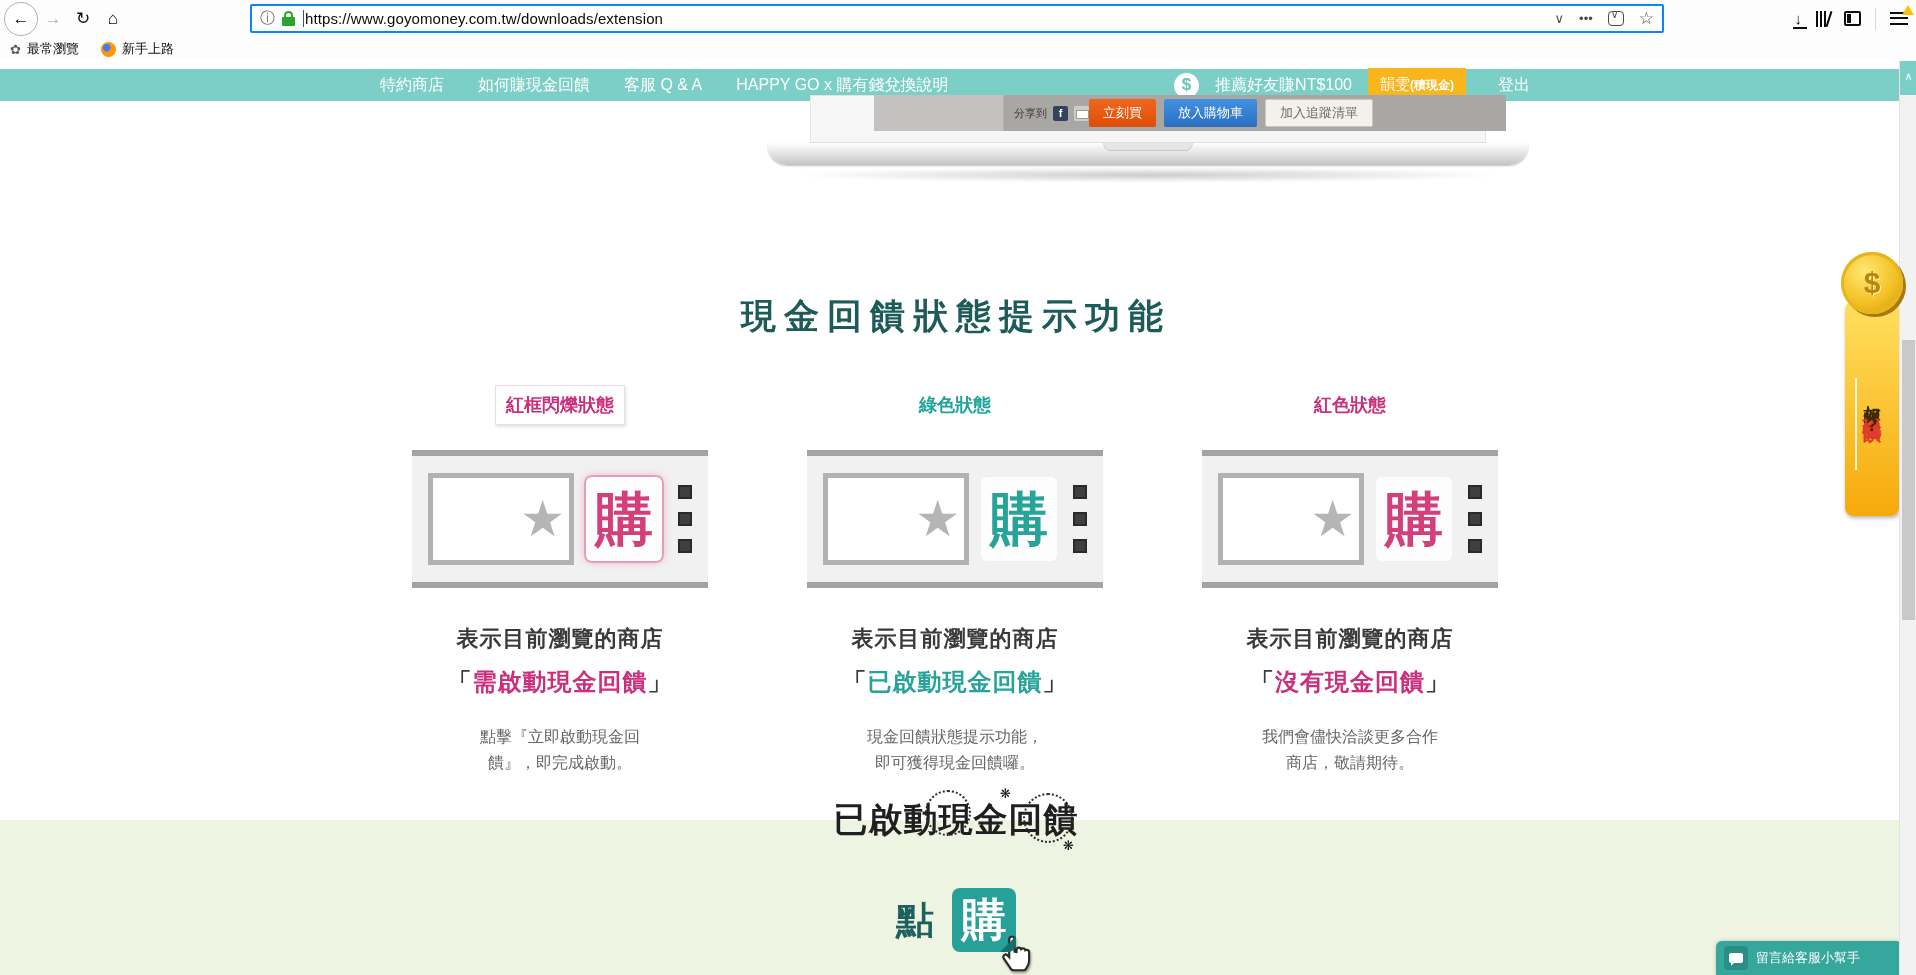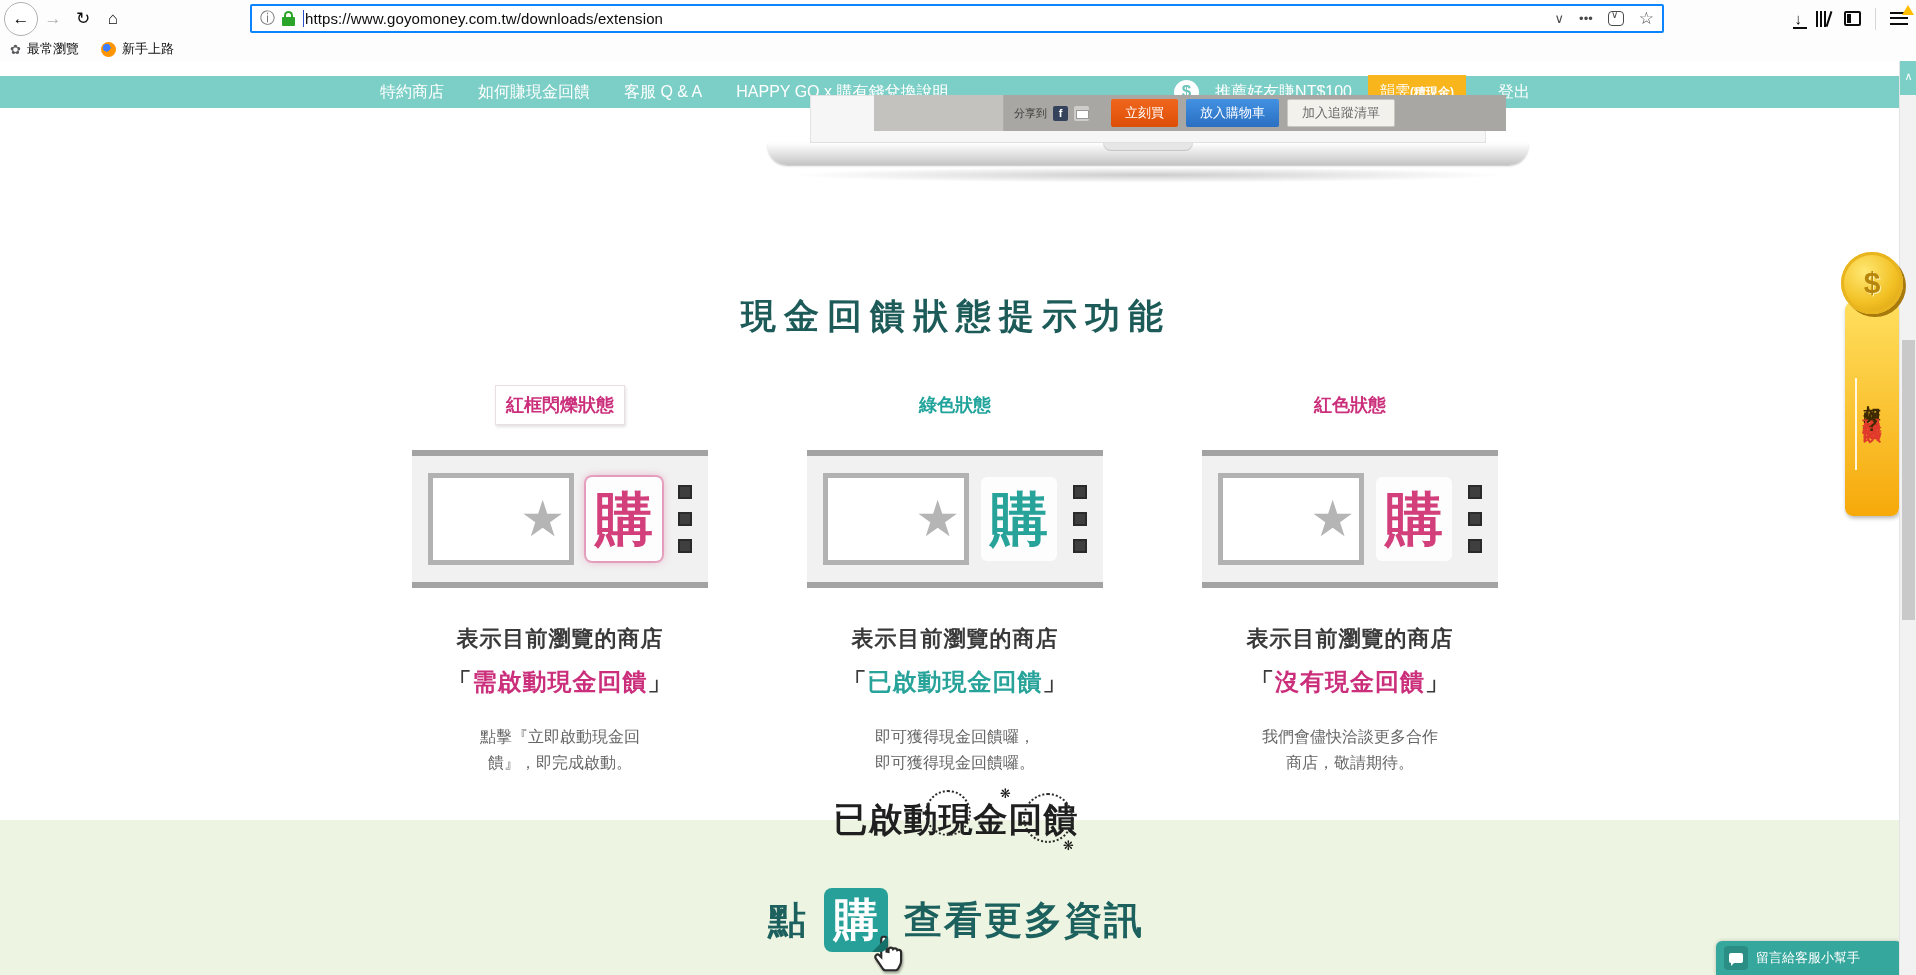--- a/index.html
+++ b/index.html
@@ -36,21 +36,21 @@
   .burger { position:relative; width:18px; height:14px; cursor:pointer; }
   .burger i { position:absolute; left:0; width:18px; height:2.4px; background:#0c0c0d; }
   .burger i:nth-child(1){top:0} .burger i:nth-child(2){top:5.5px} .burger i:nth-child(3){top:11px}
   .warn { position:absolute; right:-6px; top:-7px; width:0; height:0; border-left:6px solid transparent; border-right:6px solid transparent; border-bottom:10px solid #ffbf00; }
   .bookmarks { position:absolute; top:37px; left:0; width:1916px; height:24px; background:#fdfdfd; display:flex; align-items:center; padding-left:10px; gap:22px; }
   .bm { display:flex; align-items:center; gap:6px; font-size:13px; color:#0c0c0d; cursor:pointer; }
   .bm .flower { color:#5a5a5e; font-size:13px; }
   .ffball { width:15px; height:15px; border-radius:50%; background:radial-gradient(circle at 38% 38%, #3d7fff 0 29%, #ff9500 30% 70%, #e55b0a 100%); }
 
   
-  .sitenav { position:absolute; top:76px; left:0; width:1916px; height:32px; background:#7ccfc6; }
+  .sitenav { position:absolute; top:69px; left:0; width:1916px; height:32px; background:#7ccfc6; }
   .sitenav-inner { position:absolute; left:380px; width:1150px; height:32px; display:flex; align-items:center; justify-content:space-between; }
   .menu { display:flex; gap:34px; }
   .menu span { color:#fff; font-size:16px; cursor:pointer; white-space:nowrap; }
   .nav-right { display:flex; align-items:center; gap:16px; }
   .coin-s { width:25px; height:25px; border-radius:50%; background:#fff; color:#6cc5bb; font-weight:bold; font-size:17px; display:flex; align-items:center; justify-content:center; }
   .referral { color:#fff; font-size:16px; cursor:pointer; white-space:nowrap; }
   .userbtn { background:#f8b51c; color:#fff; font-size:15px; padding:7px 12px 9px; cursor:pointer; white-space:nowrap; }
   .userbtn small { font-size:12px;font-weight:bold; }
   .logout { color:#fff; font-size:16px; cursor:pointer; margin-left:16px; }
 
@@ -58,21 +58,21 @@
   .laptop { position:absolute; top:95px; left:768px; width:760px; height:90px; }
   .bezel { position:absolute; left:42px; top:0; width:676px; height:48px; background:#f6f6f6; box-shadow:inset 0 0 0 1px #e3e3e3; }
   .screen { position:absolute; left:64px; top:0; width:632px; height:36px; background:#a9a7a4; display:flex; align-items:center; }
   .screen .lpad { width:130px; height:100%; background:#c4c2bf; border-right:1px solid #b0aeab; }
   .share-row { display:flex; align-items:center; gap:6px; margin-left:10px; }
   .share-lbl { font-size:11px; color:#3c3c3c; }
   .mini-ic { width:15px; height:15px; border-radius:2px; }
   .fb { background:#35425c; color:#fff; font-size:11px; font-weight:bold; text-align:center; line-height:15px; }
   .mail { background:#cfcdc9; position:relative; }
   .mail::after { content:""; position:absolute; left:2px; top:4px; width:11px; height:7px; background:#fff; border:1px solid #999; }
-  .shop-btns { display:flex; gap:8px; margin-left:22px; }
+  .shop-btns { display:flex; gap:8px; margin-left:0; }
   .sbtn { height:28px; padding:0 14px; display:flex; align-items:center; gap:5px; font-size:13px; color:#fff; border-radius:2px; }
   .sbtn.buy { background:linear-gradient(#f0661c,#dd4e07); }
   .sbtn.cart { background:linear-gradient(#4291e2,#2a6fc2); }
   .sbtn.track { background:#f3f1ec; color:#6b6b6b; border:1px solid #c9c7c2; }
   .base { position:absolute; left:0; top:48px; width:760px; height:22px; background:linear-gradient(#ffffff,#d7d7d7 70%,#c4c4c4); border-radius:4px 4px 26px 26px; box-shadow:0 1px 2px rgba(0,0,0,.25); }
   .notch { position:absolute; left:335px; top:0; width:90px; height:8px; background:#e6e6e6; border-radius:0 0 8px 8px; box-shadow:inset 0 -1px 1px rgba(0,0,0,.15); }
   .lap-shadow { position:absolute; left:10px; top:72px; width:740px; height:16px; background:radial-gradient(ellipse at center, rgba(0,0,0,.20) 0%, rgba(0,0,0,0) 68%); }
 
   
   .sec-title { position:absolute; top:293px; left:0; width:1912px; text-align:center; font-size:35px; font-weight:bold; letter-spacing:8px; color:#1d5b59; }
@@ -256,21 +256,21 @@
         <span class="gou teal">購</span>
         <span class="dots3">
             <i></i>
             <i></i>
             <i></i>
           </span>
       </div>
       <div class="c-line1">表示目前瀏覽的商店</div>
       <div class="c-line2"><span>「</span><span class="hl teal">已啟動現金回饋</span><span>」</span></div>
       <div class="c-desc">
-        <div>即可獲得現金回饋囉，</div>
+        <div>現金回饋狀態提示功能，</div>
         <div>即可獲得現金回饋囉。</div>
       </div>
     </div>
 
     <div class="col">
       <span class="lbl pink">紅色狀態</span>
       <div class="ext-box">
         <span class="url-rect">
             <span class="star">★</span>
           </span>
@@ -298,21 +298,20 @@
   <div class="deco-bfly" style="left:1063px; top:838px;">❋</div>
 
   <div class="cta">
     <span class="word">點</span>
     <span class="cta-tile">
       <span>購</span>
       <svg class="hand" width="40" height="44" viewBox="0 0 24 26">
         <path d="M9.5 2.5c.9 0 1.6.7 1.6 1.6v7.5l1.2.15v-1.1c0-.8.65-1.45 1.45-1.45.6 0 1.1.35 1.3.9.25-.3.65-.5 1.1-.5.7 0 1.3.5 1.45 1.15.2-.15.5-.25.8-.25.8 0 1.45.65 1.45 1.45v5.1c0 .9-.2 1.7-.6 2.5l-1.1 2.2c-.3.6-.9 1-1.6 1h-6.1c-.6 0-1.2-.3-1.5-.8l-4.3-6.3c-.4-.6-.3-1.4.2-1.9.5-.5 1.4-.5 1.9 0l1.2 1.2V4.1c0-.9.7-1.6 1.6-1.6z" fill="#ffffff" stroke="#2b2b2b" stroke-width="1.3"></path>
       </svg>
     </span>
-    <span class="word">查看更多資訊</span>
   </div>
 
   <div class="fab">
     <div class="coin">$</div>
     <div class="banner">
       <span class="wline"></span>
       <span class="vtxt q1">如何賺</span>
       <span class="vtxt q2">現金回饋</span>
       <span class="q3">?</span>
     </div>

